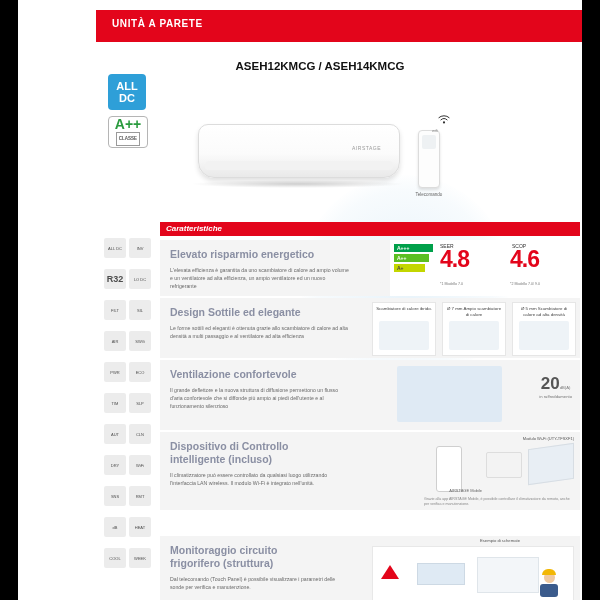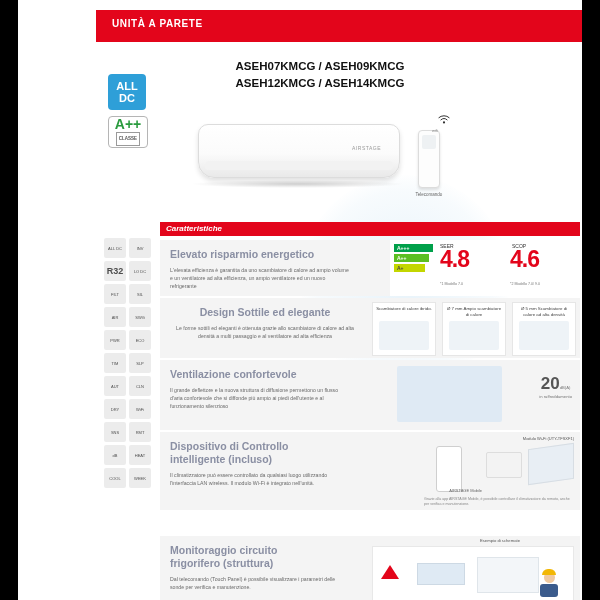--- a/index.html
+++ b/index.html
@@ -15,21 +15,21 @@
   
   .leftcol{position:absolute;left:18px;top:0;width:78px;height:600px;background:#ffffff;}
   .badge-box{position:absolute;left:108px;top:74px;width:38px;height:36px;background:#2e9fd8;border-radius:4px;color:#fff;
     display:flex;flex-direction:column;align-items:center;justify-content:center;font-weight:bold;font-size:11px;line-height:12px;}
   .badge-box.alt{top:116px;background:#fff;border:1px solid #b5b5b5;color:#2a9b3e;height:30px;}
   .badge-aplus{font-size:14px;font-weight:bold;color:#2a9b3e;line-height:13px;}
   .badge-classe{font-size:4.5px;color:#555;border:1px solid #9a9a9a;padding:0 2px;margin-top:1px;}
 
   
   .iconcol{position:absolute;left:104px;top:238px;width:50px;}
-  .icorow{display:flex;gap:3px;margin-bottom:3px;}
+  .icorow{display:flex;gap:3px;margin-bottom:11px;}
   .ico{width:22px;height:20px;background:#ececec;border-radius:2px;display:flex;align-items:center;justify-content:center;
        font-size:7px;color:#4d4d4d;text-align:center;line-height:7px;overflow:hidden;}
   .ico b{font-size:9px;}
   .ico small{font-size:4px;}
 
   
   .ptitle{position:absolute;left:160px;top:58px;width:320px;text-align:center;font-size:11.5px;font-weight:bold;color:#111;line-height:17px;}
 
   
   .hero{position:absolute;left:160px;top:100px;width:330px;height:110px;}
@@ -211,21 +211,20 @@
       <div class="ico">
           <small>COOL</small>
         </div>
       <div class="ico">
           <small>WEEK</small>
         </div>
     </div>
   </div>
 
   <div class="ptitle">
-    <div>ASEH07KMCG / ASEH09KMCG</div>
     <div>ASEH12KMCG / ASEH14KMCG</div>
   </div>
 
   <div class="watermark"></div>
 
   <div class="hero">
     <div class="ac-unit">
       <div class="ac-logo">AIRSTAGE</div>
     </div>
     <div class="ac-shadow"></div>
@@ -259,21 +258,21 @@
       <div class="seer-cap">SEER</div>
       <div class="seer-num">4.8</div>
       <div class="scop-cap">SCOP</div>
       <div class="scop-num">4.6</div>
       <div class="foot-note" style="left:50px;">*1 Modello 7.0</div>
       <div class="foot-note" style="left:120px;">*2 Modello 7.0/ 9.0</div>
     </div>
   </div>
 
   <div class="fblock b2">
-    <div style="position:absolute;left:10px;top:8px;width:190px;text-align:center;">
+    <div style="position:absolute;left:10px;top:8px;width:190px;">
       <div class="fh">Design Sottile ed elegante</div>
       <div class="fp">Le forme sottili ed eleganti è ottenuta grazie allo scambiatore di calore ad alta densità a multi passaggio e al ventilatore ad alta efficienza</div>
     </div>
     <div class="minipanel" style="left:212px;">
       <div class="minititle">Scambiatore di calore ibrido.</div>
       <div class="minibody"></div>
     </div>
     <div class="minipanel" style="left:282px;">
       <div class="minititle">Ø 7 mm Ampio scambiatore di calore</div>
       <div class="minibody"></div>

